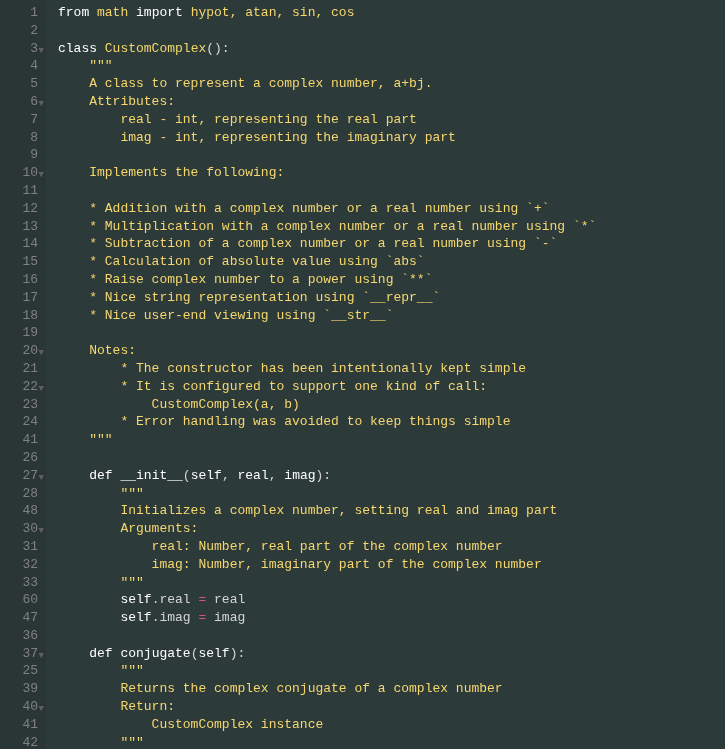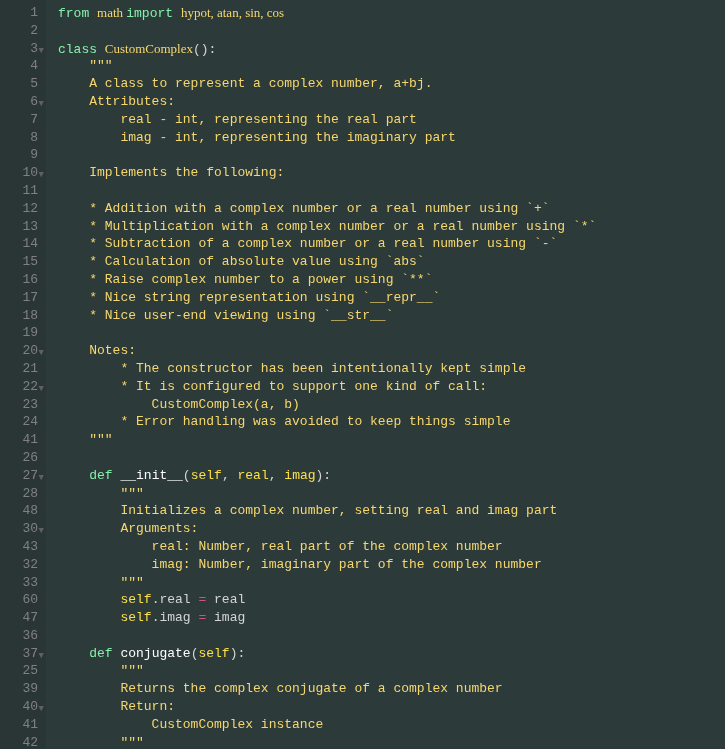--- a/index.html
+++ b/index.html
@@ -37,25 +37,25 @@
       font-size: 9px;
     }
     .code {
       padding: 4px 0 0 12px;
       white-space: pre;
       color: #d4d4d4;
     }
     .code-line {
       height: 17.8px;
     }
-    .kw { color: #86efac; }
-    .cls { color: #f5d76e; font-family: Liberation Serif, serif; }
+    .kw { color: #ffffff; }
+    .cls { color: #f5d76e; }
     .fn { color: #ffffff; }
     .str { color: #f5d76e; }
-    .prm { color: #fde047; }
+    .prm { color: #ffffff; }
     .pun { color: #d4d4d4; }
     .op { color: #d2527f; }
   </style>
 </head>
 <body>
 
 <div class="editor">
   <div class="gutter" id="gutter">
       <div class="gutter-line">1</div>
       <div class="gutter-line">2</div>
@@ -80,21 +80,21 @@
       <div class="gutter-line">21</div>
       <div class="gutter-line">22<span class="fold-marker">▼</span></div>
       <div class="gutter-line">23</div>
       <div class="gutter-line">24</div>
       <div class="gutter-line">41</div>
       <div class="gutter-line">26</div>
       <div class="gutter-line">27<span class="fold-marker">▼</span></div>
       <div class="gutter-line">28</div>
       <div class="gutter-line">48</div>
       <div class="gutter-line">30<span class="fold-marker">▼</span></div>
-      <div class="gutter-line">43</div>
+      <div class="gutter-line">31</div>
       <div class="gutter-line">32</div>
       <div class="gutter-line">33</div>
       <div class="gutter-line">60</div>
       <div class="gutter-line">47</div>
       <div class="gutter-line">36</div>
       <div class="gutter-line">37<span class="fold-marker">▼</span></div>
       <div class="gutter-line">25</div>
       <div class="gutter-line">39</div>
       <div class="gutter-line">40<span class="fold-marker">▼</span></div>
       <div class="gutter-line">41</div>

